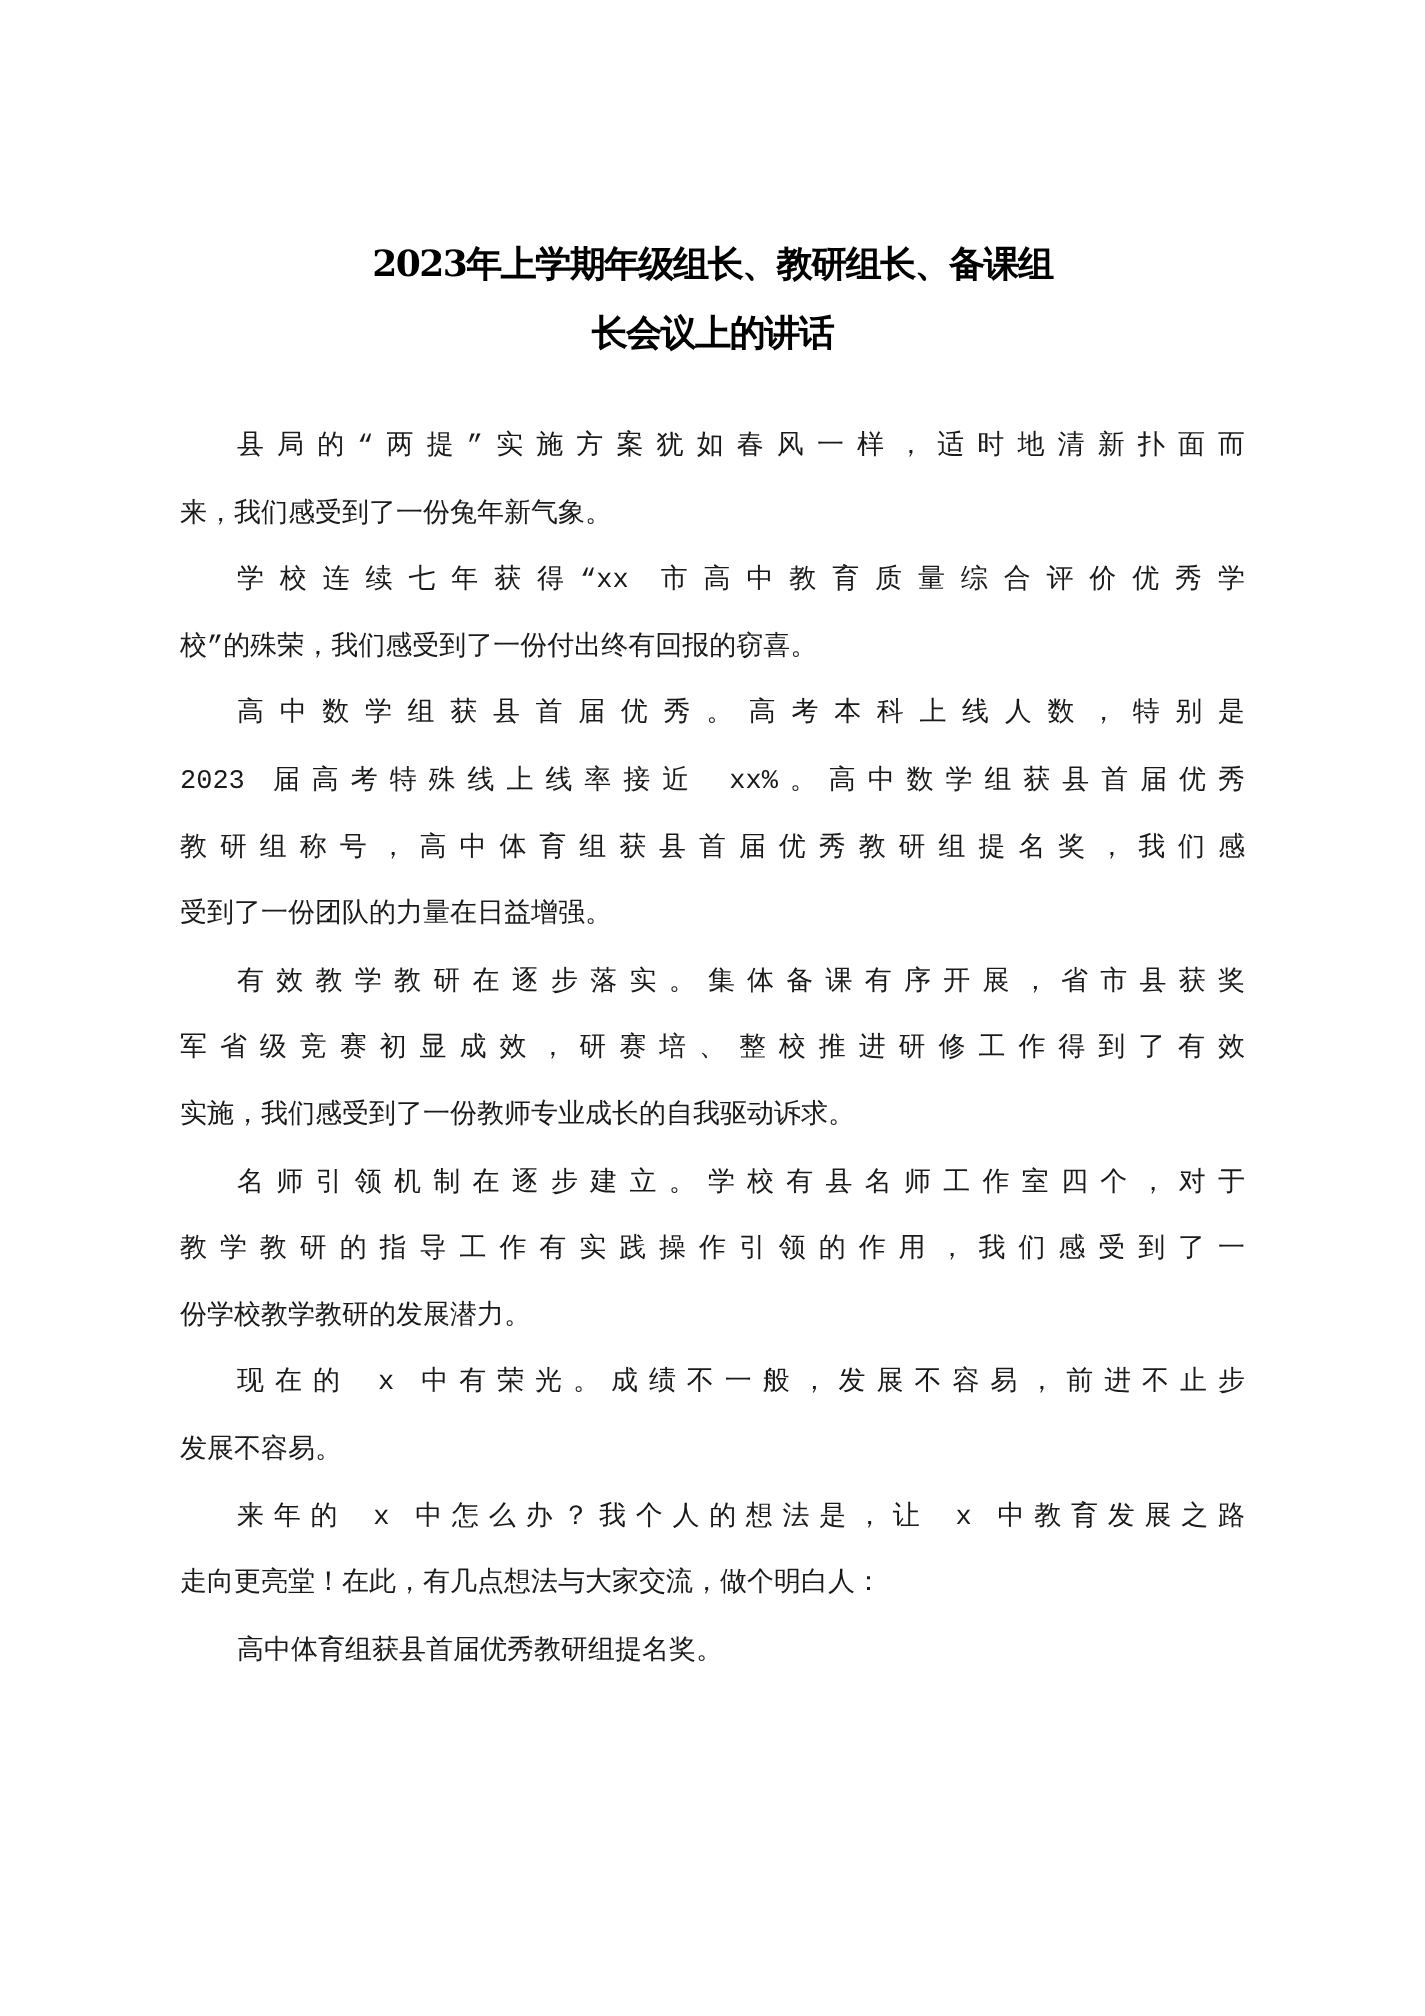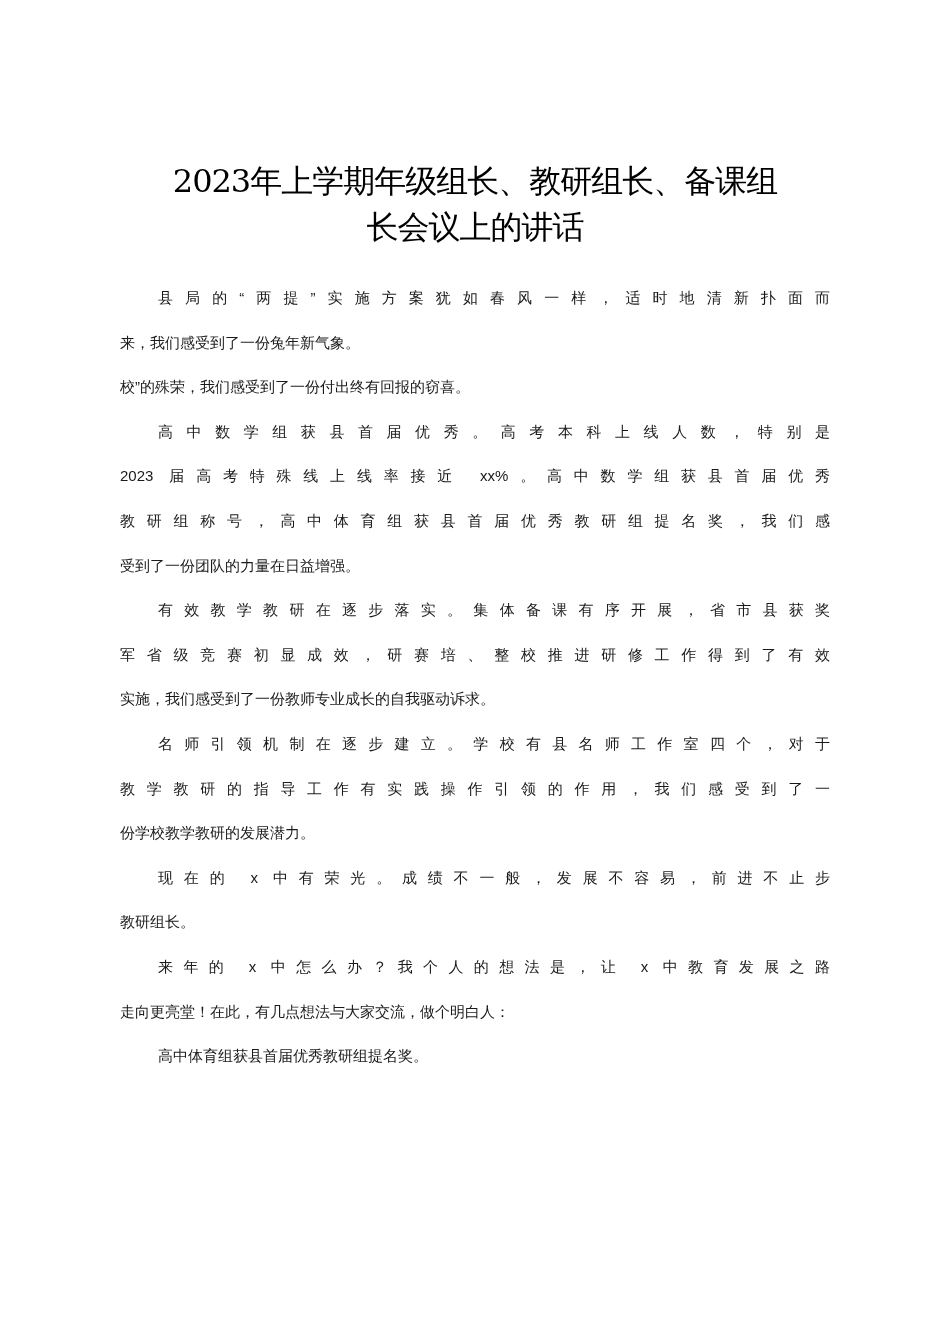--- a/index.html
+++ b/index.html
@@ -22,37 +22,37 @@
       height: 1344px;
       background: #ffffff;
     }
     .title {
       position: absolute;
       left: 110px;
       top: 137px;
       width: 730px;
       text-align: center;
       font-family: "DejaVu Serif", "Liberation Serif", serif;
-      font-weight: normal;
-      font-size: 32px;
+      font-weight: bold;
+      font-size: 24px;
       line-height: 46px;
       letter-spacing: -1px;
       color: #000000;
     }
     .title .tline {
       display: block;
       white-space: nowrap;
     }
     .body-text {
       position: absolute;
       left: 120px;
       top: 276px;
       width: 710px;
-      font-family: Liberation Sans, sans-serif;
-      font-size: 15px;
+      font-family: Liberation Mono, monospace;
+      font-size: 18px;
       line-height: 44.6px;
       color: #1a1a1a;
     }
     .para {
       margin: 0;
     }
     .line {
       display: block;
       white-space: nowrap;
       text-align: justify;
@@ -77,20 +77,21 @@
   </h1>
 
   <div class="body-text">
 
     <div class="para">
       <span class="line indent">县局的“两提”实施方案犹如春风一样，适时地清新扑面而</span>
       <span class="line last">来，我们感受到了一份兔年新气象。</span>
     </div>
 
     <div class="para">
+      <span class="line indent">学校连续七年获得“xx 市高中教育质量综合评价优秀学</span>
       <span class="line last">校”的殊荣，我们感受到了一份付出终有回报的窃喜。</span>
     </div>
 
     <div class="para">
       <span class="line indent">高中数学组获县首届优秀。高考本科上线人数，特别是</span>
       <span class="line">2023 届高考特殊线上线率接近 xx%。高中数学组获县首届优秀</span>
       <span class="line">教研组称号，高中体育组获县首届优秀教研组提名奖，我们感</span>
       <span class="line last">受到了一份团队的力量在日益增强。</span>
     </div>
 
@@ -101,21 +102,21 @@
     </div>
 
     <div class="para">
       <span class="line indent">名师引领机制在逐步建立。学校有县名师工作室四个，对于</span>
       <span class="line">教学教研的指导工作有实践操作引领的作用，我们感受到了一</span>
       <span class="line last">份学校教学教研的发展潜力。</span>
     </div>
 
     <div class="para">
       <span class="line indent">现在的 x 中有荣光。成绩不一般，发展不容易，前进不止步</span>
-      <span class="line last">教研组长。</span>
+      <span class="line last">发展不容易。</span>
     </div>
 
     <div class="para">
       <span class="line indent">来年的 x 中怎么办？我个人的想法是，让 x 中教育发展之路</span>
       <span class="line last">走向更亮堂！在此，有几点想法与大家交流，做个明白人：</span>
     </div>
 
     <div class="para">
       <span class="line indent last">高中体育组获县首届优秀教研组提名奖。</span>
     </div>

